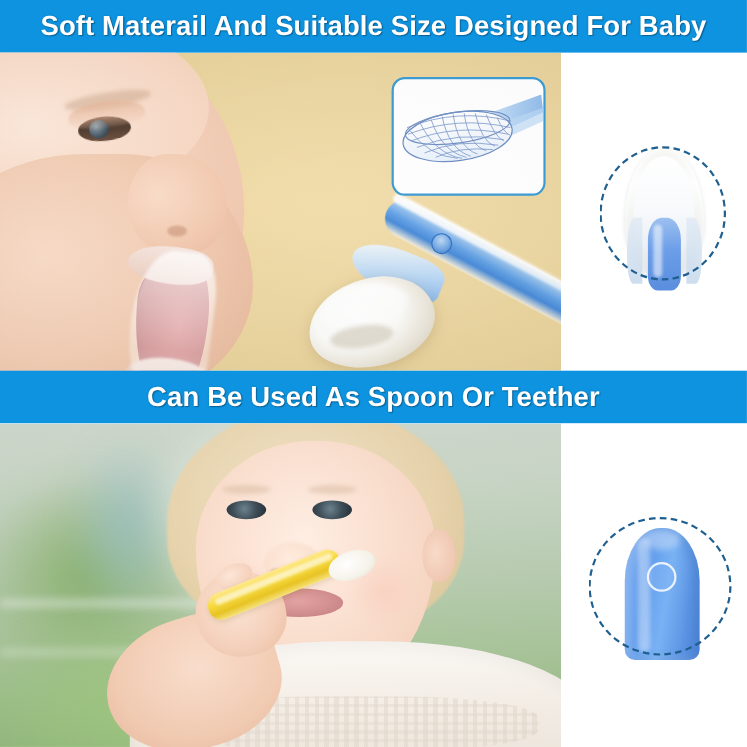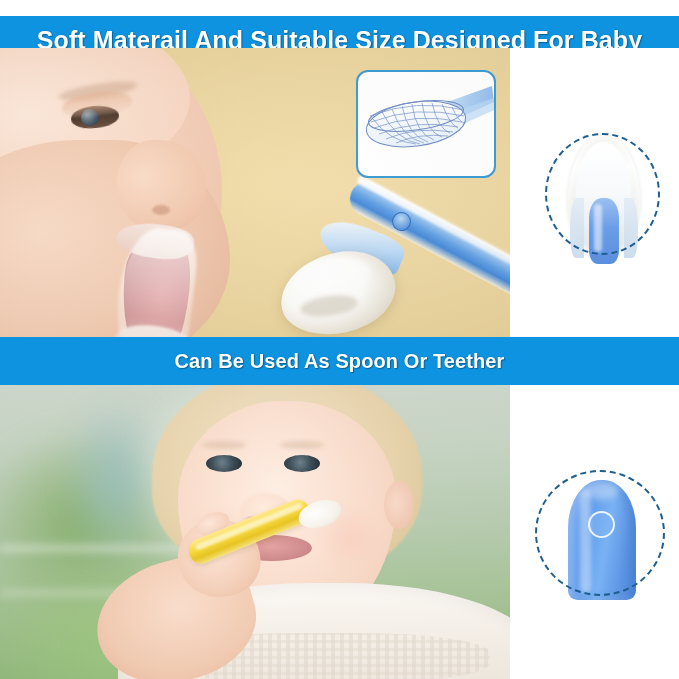--- a/index.html
+++ b/index.html
@@ -23,34 +23,34 @@
   .banner {
     position: absolute;
     left: 0;
     width: 679px;
     background: #0d93e0;
     display: flex;
     align-items: center;
     justify-content: center;
     box-sizing: border-box;
   }
-  .banner-top   { top: 16px;   height: 48px; }
+  .banner-top   { top: 0px;   height: 48px; }
   .banner-mid   { top: 337px; height: 48px; }
 
   .banner-text {
     color: #ffffff;
     font-weight: bold;
     font-size: 25px;
     letter-spacing: 0.1px;
     white-space: nowrap;
     text-shadow: 1px 1px 1px rgba(0,0,0,0.30),
                  0 0 2px rgba(0,0,0,0.18);
     font-family: "Liberation Sans", sans-serif;
   }
-  .banner-text.small { font-size: 20px; }
+  .banner-text.small { font-size: 25px; }
 
   
   .section {
     position: absolute;
     left: 0;
     width: 679px;
     background: #ffffff;
     overflow: hidden;
   }
   .section-top    { top: 48px;  height: 289px; }

